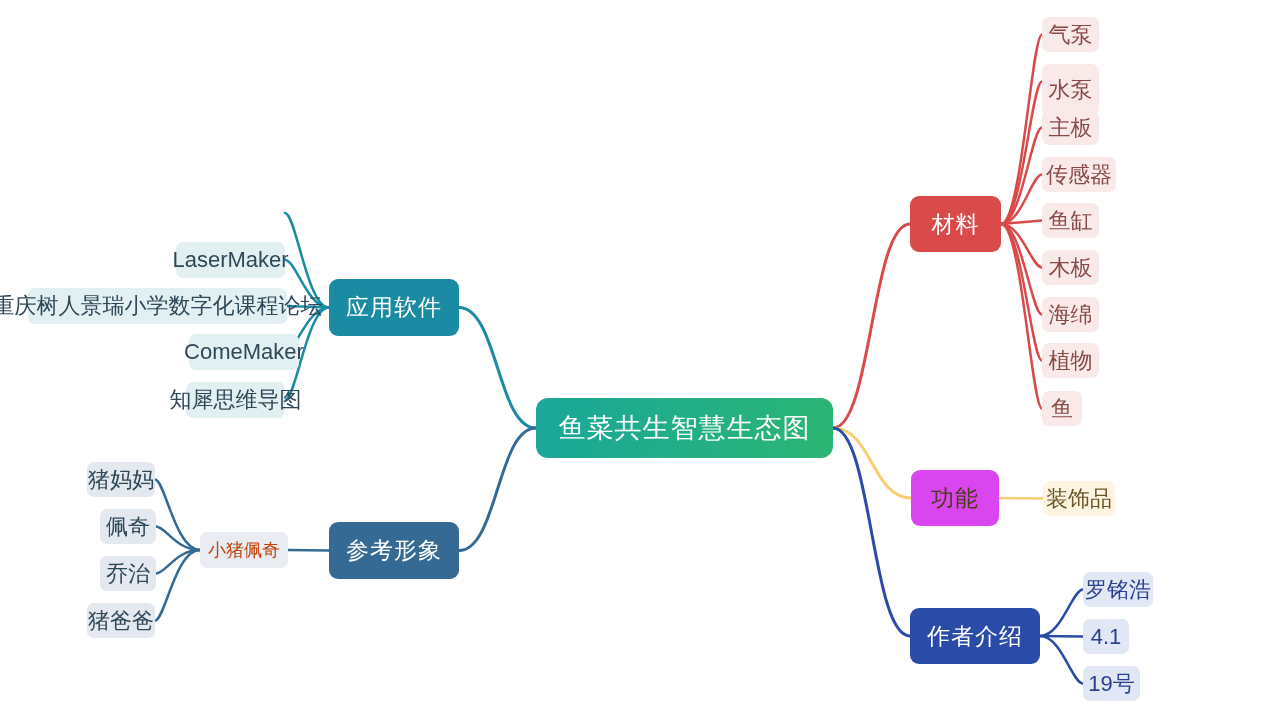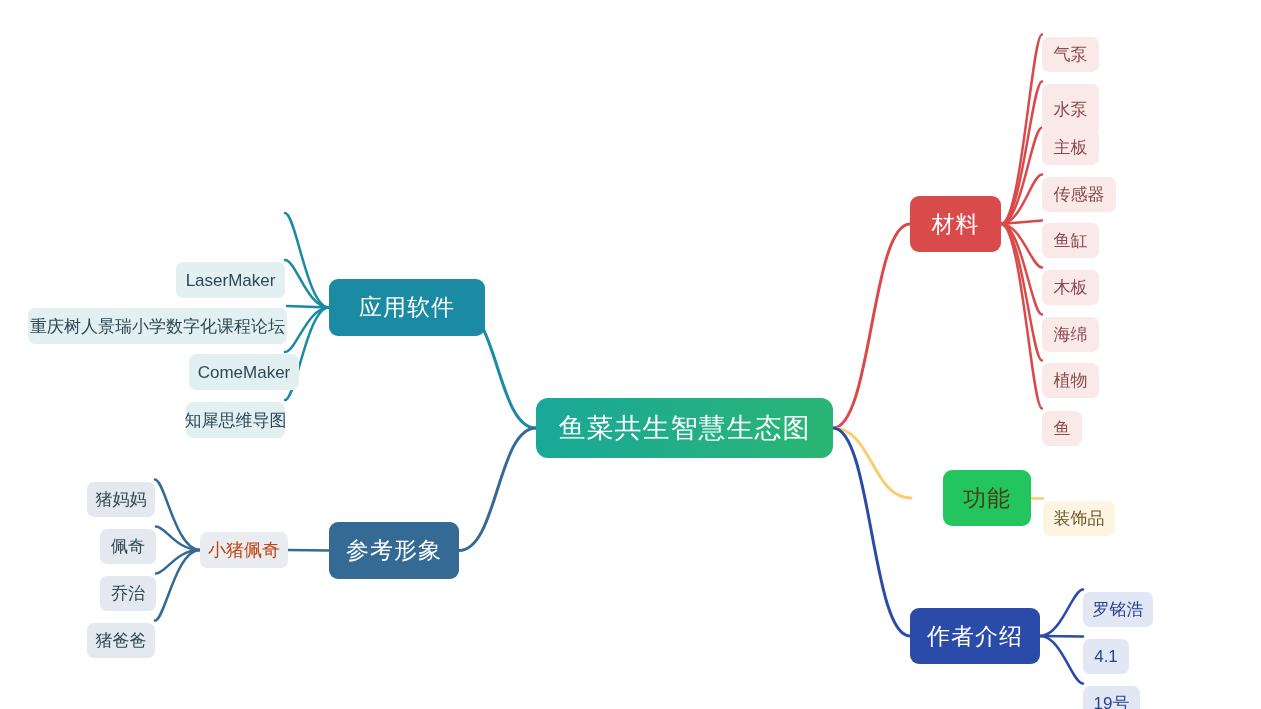--- a/index.html
+++ b/index.html
@@ -48,29 +48,28 @@
   .node.branch {
     border-radius: 9px;
     color: #ffffff;
     font-size: 23px;
     letter-spacing: 1px;
     padding: 0 18px;
   }
   .node.branch.b-material   { background: #d94a4a; }
   .node.branch.b-software   { background: #1a8ba3; }
   .node.branch.b-reference  { background: #356a95; }
-  .node.branch.b-function   { background: #22c55e; color: #4a3d16; margin-left: 32px; }
+  .node.branch.b-function   { background: #d946ef; color: #4a3d16; }
   .node.branch.b-author     { background: #2b4ba8; }
 
   
   .node.leaf {
     border-radius: 7px;
-    font-size: 17px;
+    font-size: 22px;
     padding: 0 11px;
-    margin-top: 20px;
   }
   .node.leaf.l-material  { background: #fae9e9; color: #8a4a4a; }
   .node.leaf.l-software  { background: #e2f0f1; color: #2f4858; }
   .node.leaf.l-reference { background: #e4e9ef; color: #2f4858; }
   .node.leaf.l-function  { background: #fdf5e2; color: #6b5526; }
   .node.leaf.l-author    { background: #e2e7f6; color: #2b3f8f; }
 
   
   .node.sub {
     border-radius: 7px;
@@ -118,21 +117,21 @@
     <div class="node branch b-material" style="left: 910px; top: 196px; width: 91px; height: 56px;">材料</div>
     <div class="node leaf l-material" style="left: 1042px; top: 17px; width: 57px; height: 35px;">气泵</div>
     <div class="node leaf l-material" style="left: 1042px; top: 64px; width: 57px; height: 51px;">水泵</div>
     <div class="node leaf l-material" style="left: 1042px; top: 110px; width: 57px; height: 35px;">主板</div>
     <div class="node leaf l-material" style="left: 1042px; top: 157px; width: 74px; height: 35px;">传感器</div>
     <div class="node leaf l-material" style="left: 1042px; top: 203px; width: 57px; height: 35px;">鱼缸</div>
     <div class="node leaf l-material" style="left: 1042px; top: 250px; width: 57px; height: 35px; text-align: right;">木板</div>
     <div class="node leaf l-material" style="left: 1042px; top: 297px; width: 57px; height: 35px;">海绵</div>
     <div class="node leaf l-material" style="left: 1042px; top: 343px; width: 57px; height: 35px;">植物</div>
     <div class="node leaf l-material" style="left: 1042px; top: 391px; width: 40px; height: 35px;">鱼</div>
-    <div class="node branch b-software" style="left: 329px; top: 279px; width: 156px; height: 57px;">应用软件</div>
+    <div class="node branch b-software" style="left: 329px; top: 279px; width: 130px; height: 57px;">应用软件</div>
     <div class="node leaf l-software" style="left: 176px; top: 242px; width: 109px; height: 36px;">LaserMaker</div>
     <div class="node leaf l-software" style="left: 28px; top: 288px; width: 259px; height: 36px;">重庆树人景瑞小学数字化课程论坛</div>
     <div class="node leaf l-software" style="left: 189px; top: 334px; width: 110px; height: 36px;">ComeMaker</div>
     <div class="node leaf l-software" style="left: 186px; top: 382px; width: 99px; height: 36px;">知犀思维导图</div>
     <div class="node branch b-reference" style="left: 329px; top: 522px; width: 130px; height: 57px;">参考形象</div>
     <div class="node sub" style="left: 200px; top: 532px; width: 88px; height: 36px;">小猪佩奇</div>
     <div class="node leaf l-reference" style="left: 87px; top: 462px; width: 68px; height: 35px;">猪妈妈</div>
     <div class="node leaf l-reference" style="left: 100px; top: 509px; width: 56px; height: 35px;">佩奇</div>
     <div class="node leaf l-reference" style="left: 100px; top: 556px; width: 56px; height: 35px;">乔治</div>
     <div class="node leaf l-reference" style="left: 87px; top: 603px; width: 68px; height: 35px;">猪爸爸</div>

